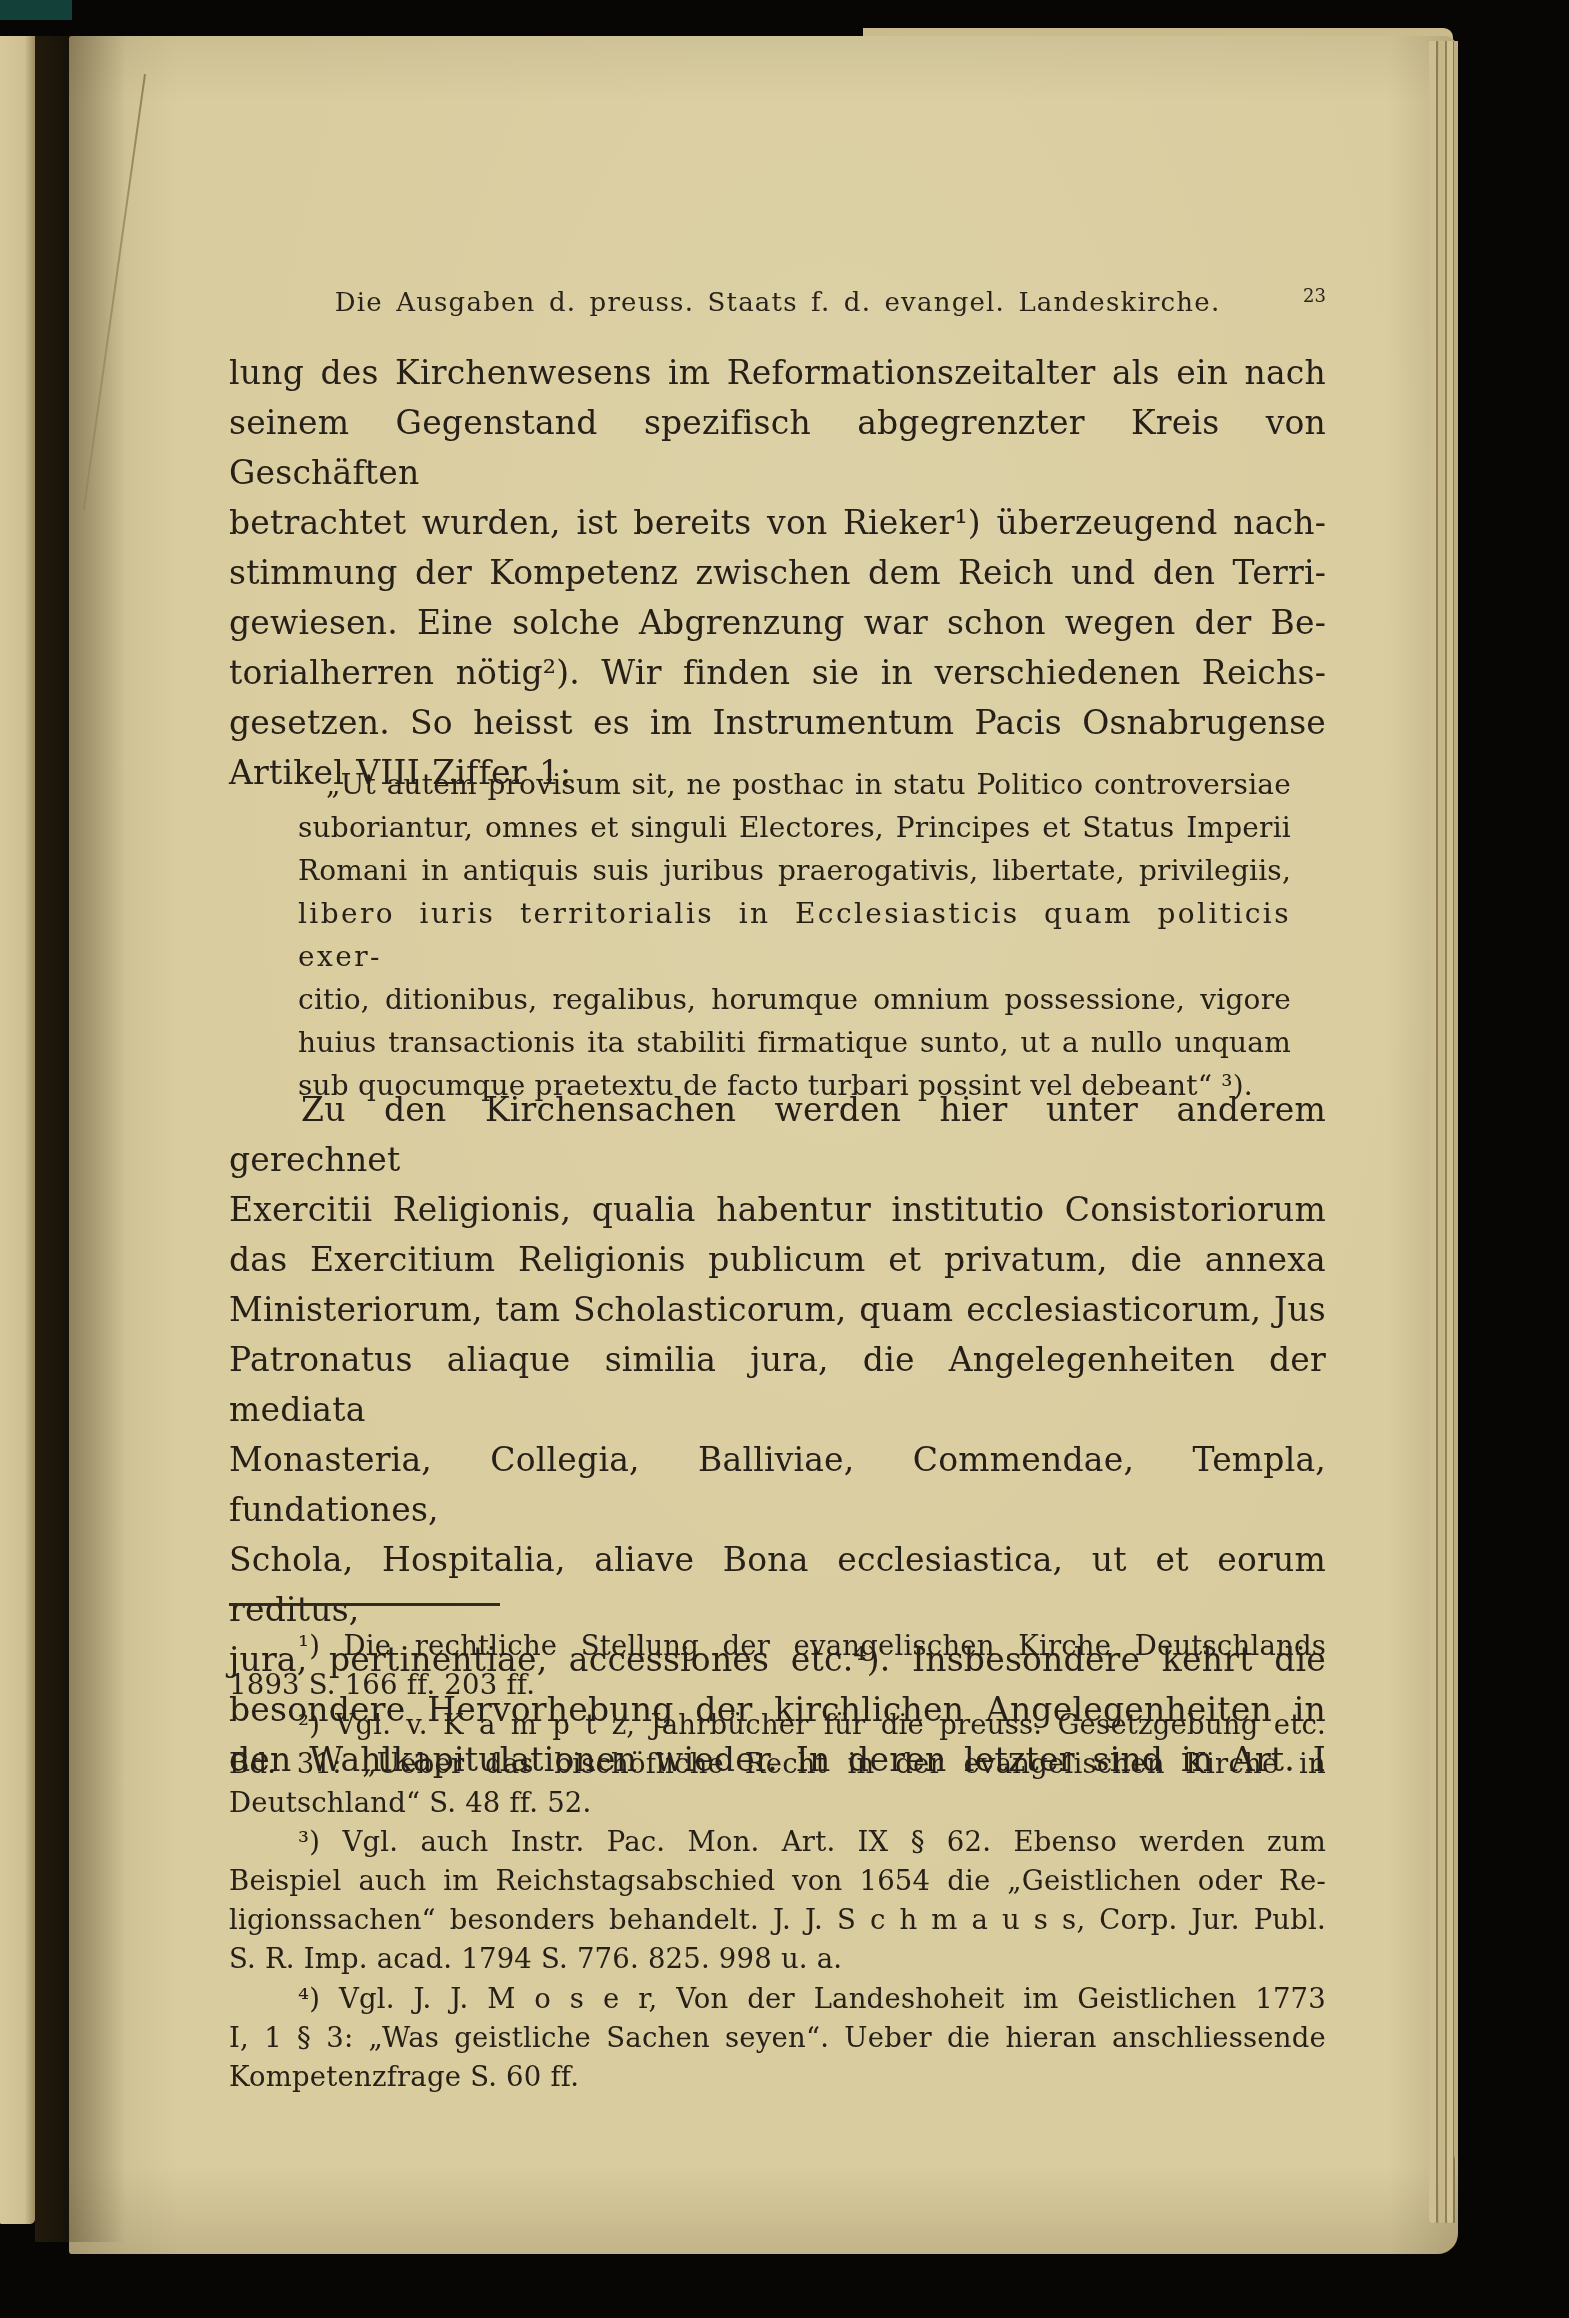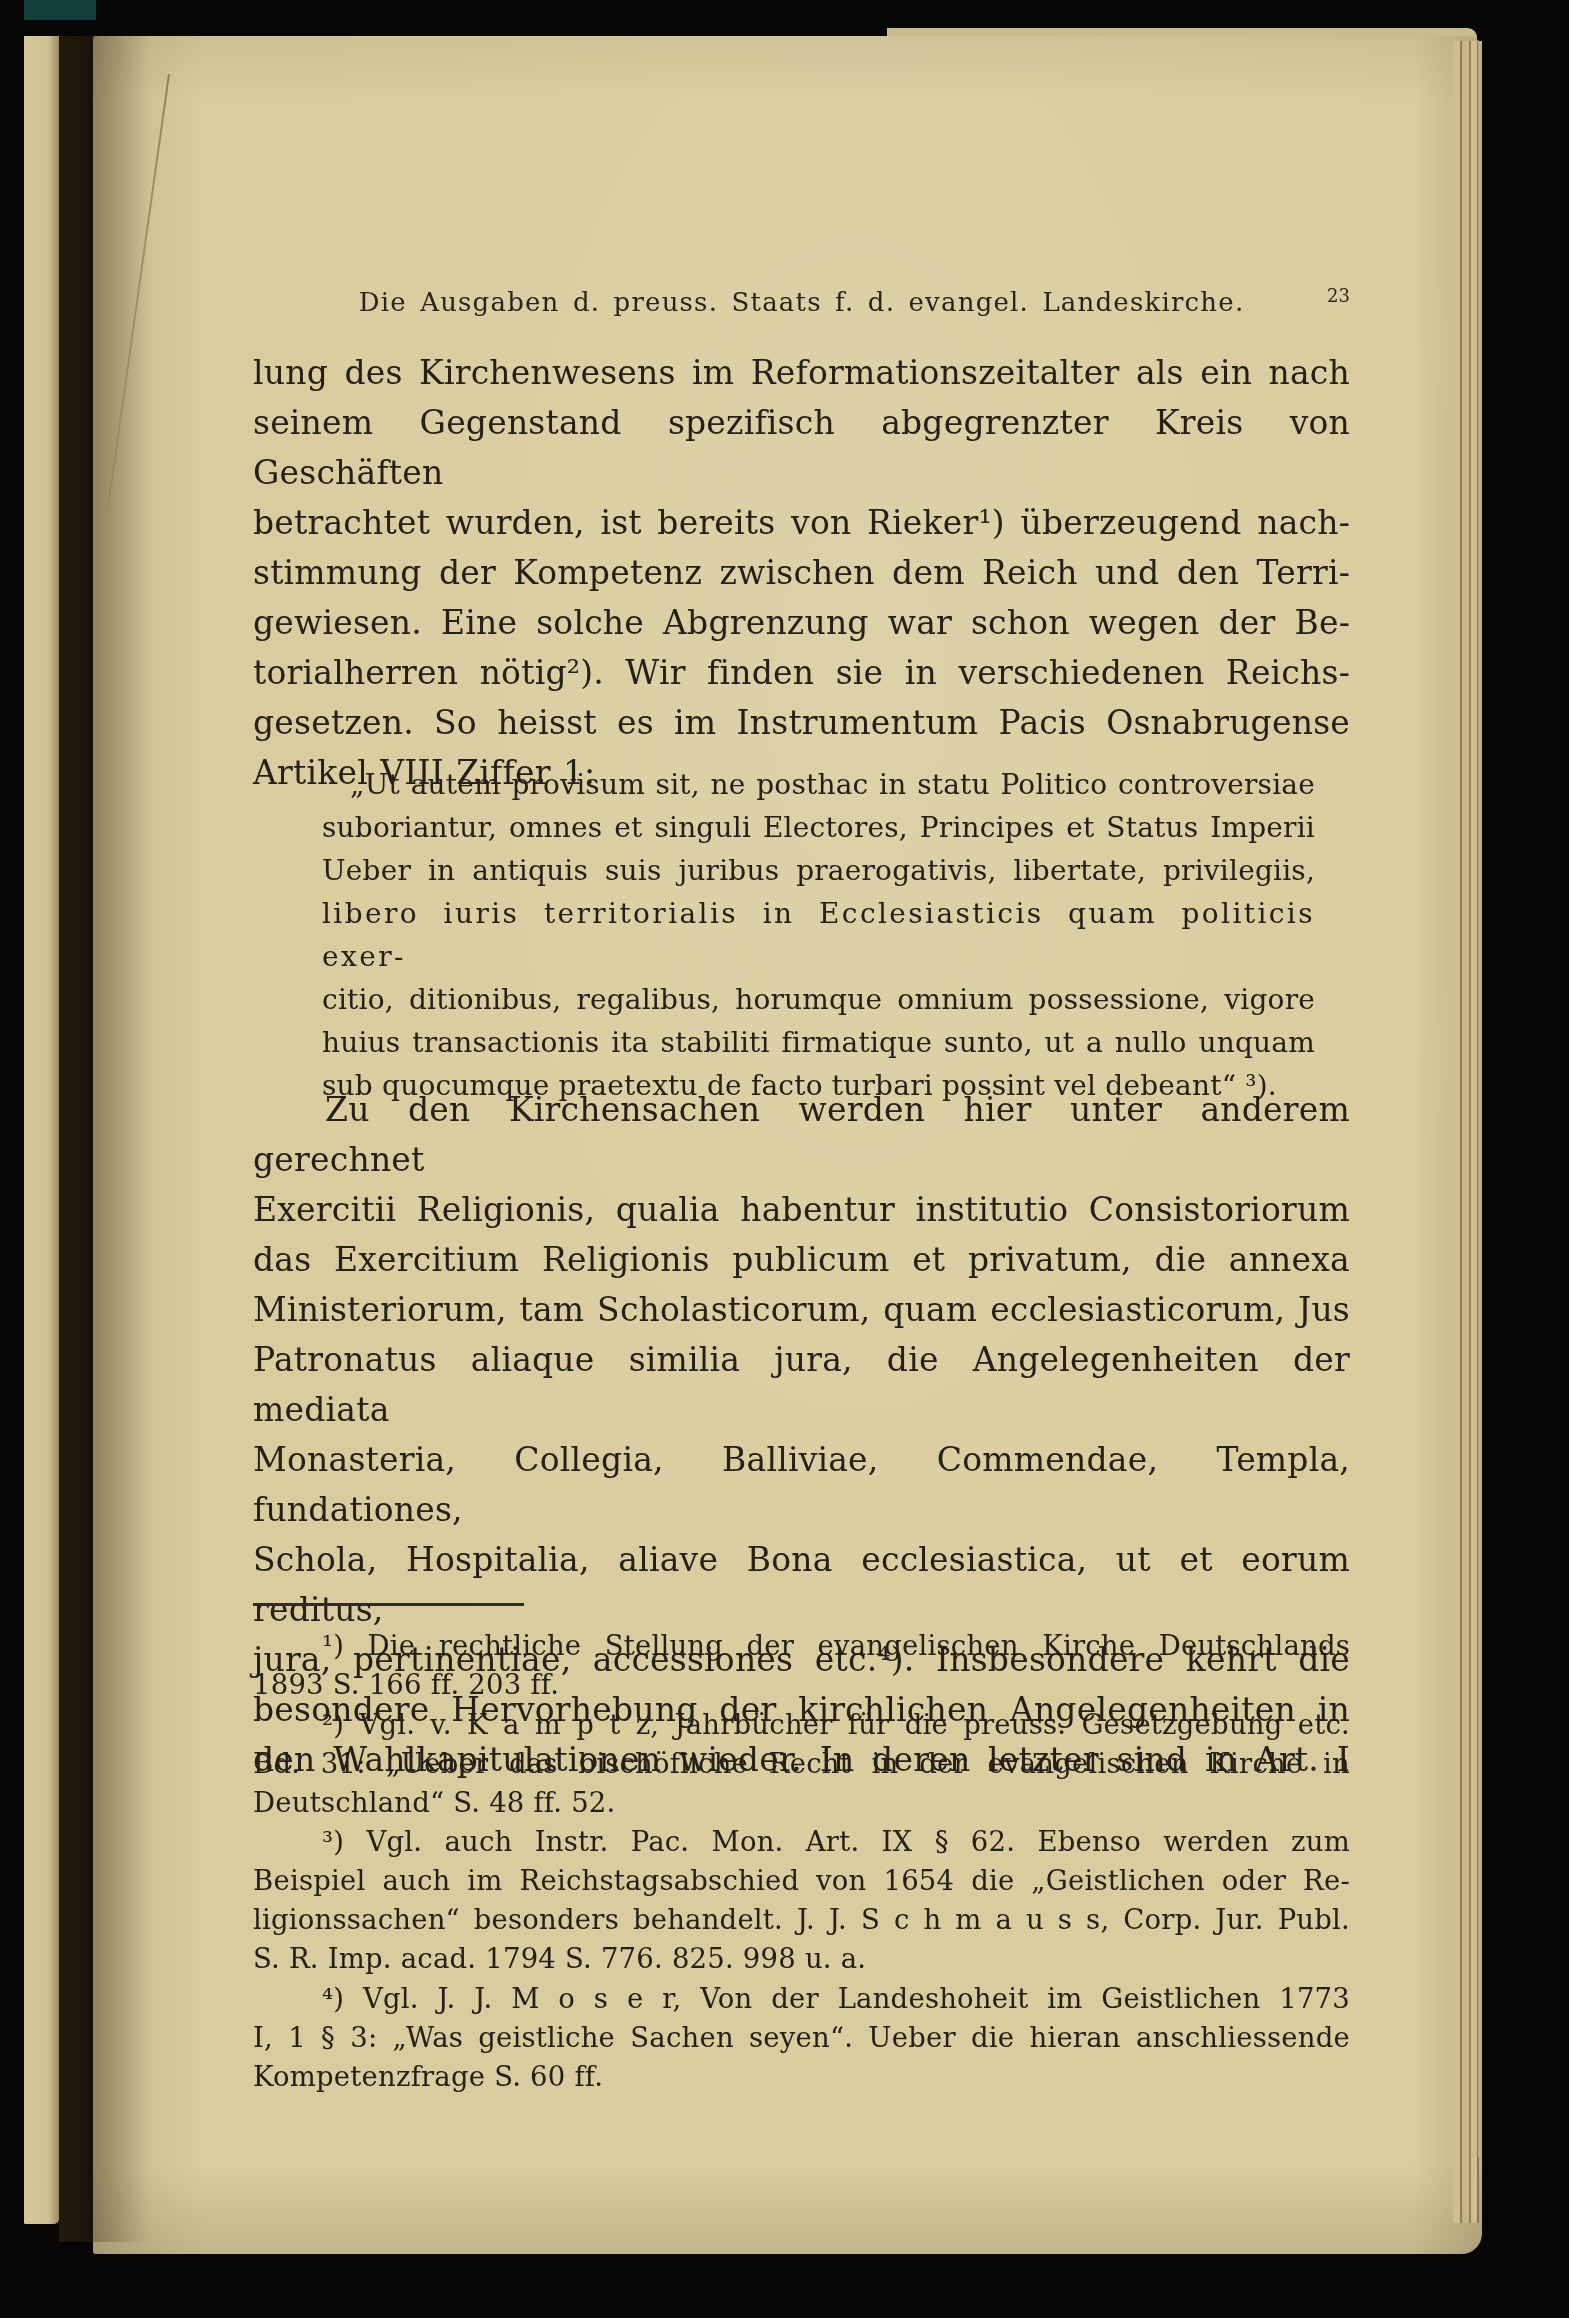--- a/index.html
+++ b/index.html
@@ -2,21 +2,21 @@
 <html style="font-size:12.6px"><head>
 <meta charset="utf-8">
 <style>
   html,body{margin:0;padding:0;}
   body{
     width:1570px;height:2319px;
     background:#070604;
     font-family:"DejaVu Serif","Liberation Serif",serif;
     position:relative;
   }
-  .stage{position:absolute;inset:0;overflow:hidden;margin-left:24px;}
+  .stage{position:absolute;inset:0;overflow:hidden;}
 
   
   .cover-corner{position:absolute;left:0;top:0;width:72px;height:20.4px;background:#14403a;}
 
   
   .left-edge{
     position:absolute;left:0;top:36px;width:35px;height:2188px;
     background:linear-gradient(90deg,#d6c89a 0%,#cfc093 70%,#9c8960 100%);
     border-radius:0 0 4.7px 1.6px;
   }
@@ -117,21 +117,21 @@
         <div class="tline">stimmung der Kompetenz zwischen dem Reich und den Terri-</div>
         <div class="tline">gewiesen. Eine solche Abgrenzung war schon wegen der Be-</div>
         <div class="tline">torialherren nötig²). Wir finden sie in verschiedenen Reichs-</div>
         <div class="tline">gesetzen. So heisst es im Instrumentum Pacis Osnabrugense</div>
         <div class="tline">Artikel VIII Ziffer 1:</div>
       </div>
 
     <div class="quote free-last indent-first">
         <div class="tline">„Ut autem provisum sit, ne posthac in statu Politico controversiae</div>
         <div class="tline">suboriantur, omnes et singuli Electores, Principes et Status Imperii</div>
-        <div class="tline">Ueber in antiquis suis juribus praerogativis, libertate, privilegiis,</div>
+        <div class="tline">Romani in antiquis suis juribus praerogativis, libertate, privilegiis,</div>
         <div class="tline">libero iuris territorialis in Ecclesiasticis quam politicis exer-</div>
         <div class="tline">citio, ditionibus, regalibus, horumque omnium possessione, vigore</div>
         <div class="tline">huius transactionis ita stabiliti firmatique sunto, ut a nullo unquam</div>
         <div class="tline">sub quocumque praetextu de facto turbari possint vel debeant“ ³).</div>
       </div>
 
     <div class="para para2 indent-first">
         <div class="tline">Zu den Kirchensachen werden hier unter anderem gerechnet</div>
         <div class="tline">Exercitii Religionis, qualia habentur institutio Consistoriorum</div>
         <div class="tline">das Exercitium Religionis publicum et privatum, die annexa</div>

